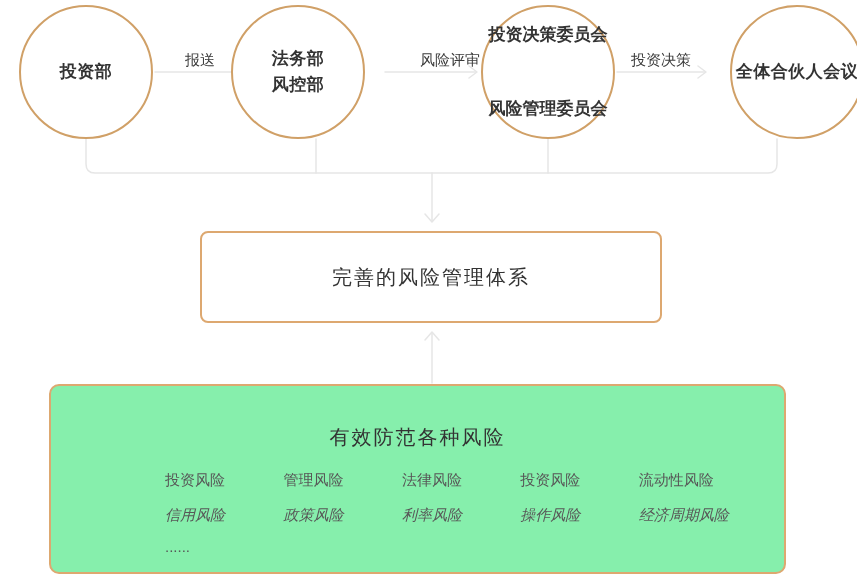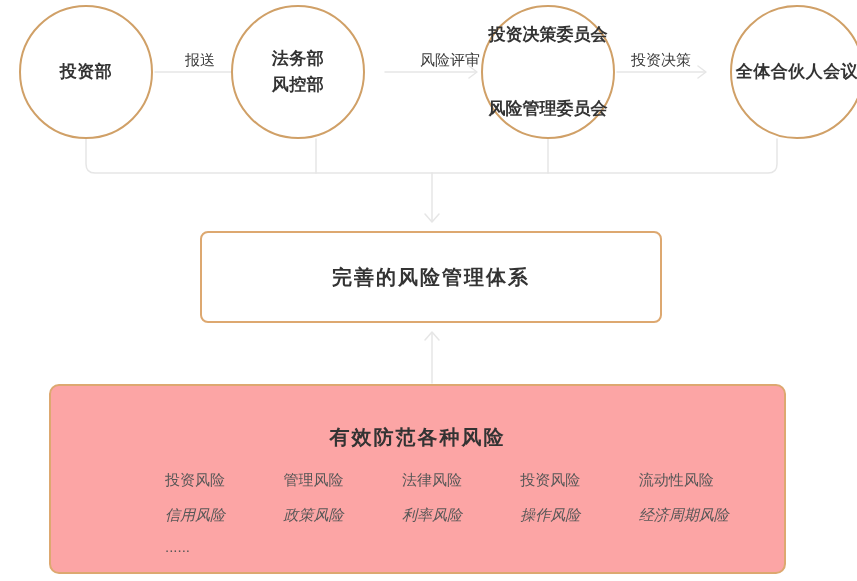--- a/index.html
+++ b/index.html
@@ -31,26 +31,26 @@
   .arrow-label-1 { left:200px; }
   .arrow-label-2 { left:450px; }
   .arrow-label-3 { left:661px; }
 
   .sys-box {
     position:absolute; left:200px; top:231px; width:462px; height:92px; box-sizing:border-box;
     border:2px solid #dda870; border-radius:8px; background:#ffffff;
     display:flex; align-items:center; justify-content:center;
   }
   .box-title {
-    font-size:20px; font-weight:bold; color:#333333; letter-spacing:2px; white-space:nowrap;
+    font-size:20px; font-weight:normal; color:#333333; letter-spacing:2px; white-space:nowrap;
   }
 
   .risk-box {
     position:absolute; left:49px; top:384px; width:737px; height:190px; box-sizing:border-box;
-    border:2px solid #dda870; border-radius:10px; background:#fca5a5;
+    border:2px solid #dda870; border-radius:10px; background:#86efac;
   }
   .risk-box .box-title { position:absolute; left:0; right:0; top:38px; text-align:center; }
   .risk-row { position:absolute; left:114px; white-space:nowrap; }
   .risk-row span {
     display:inline-block; width:114px; font-size:15px; color:#575757; line-height:18px;
   }
   .risk-row-1 { top:85px; }
   .risk-row-2 { top:120px;font-style:italic; }
   .risk-row-3 { top:152px; }
 </style>

